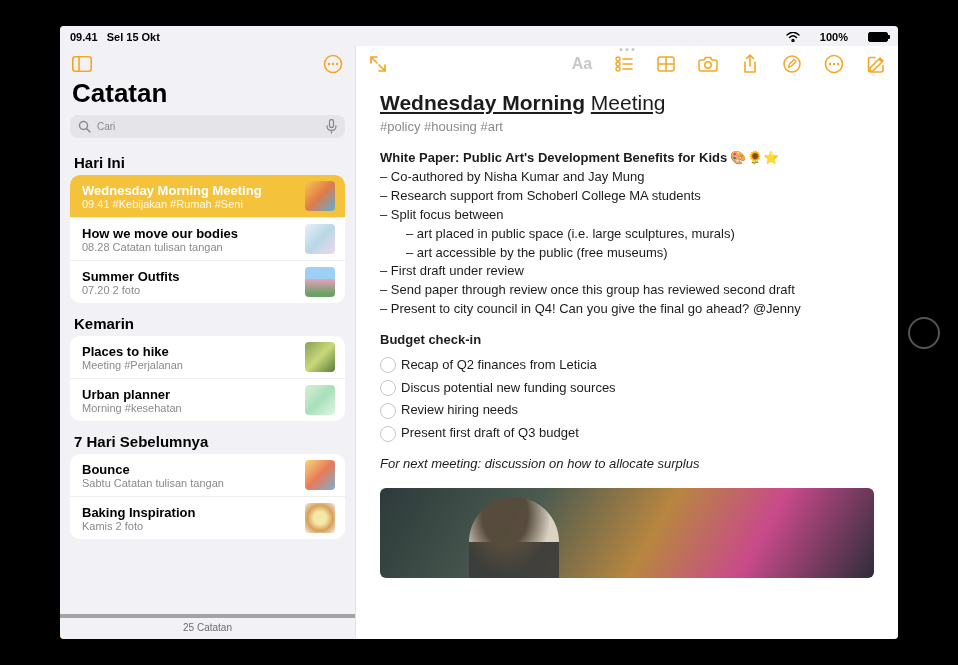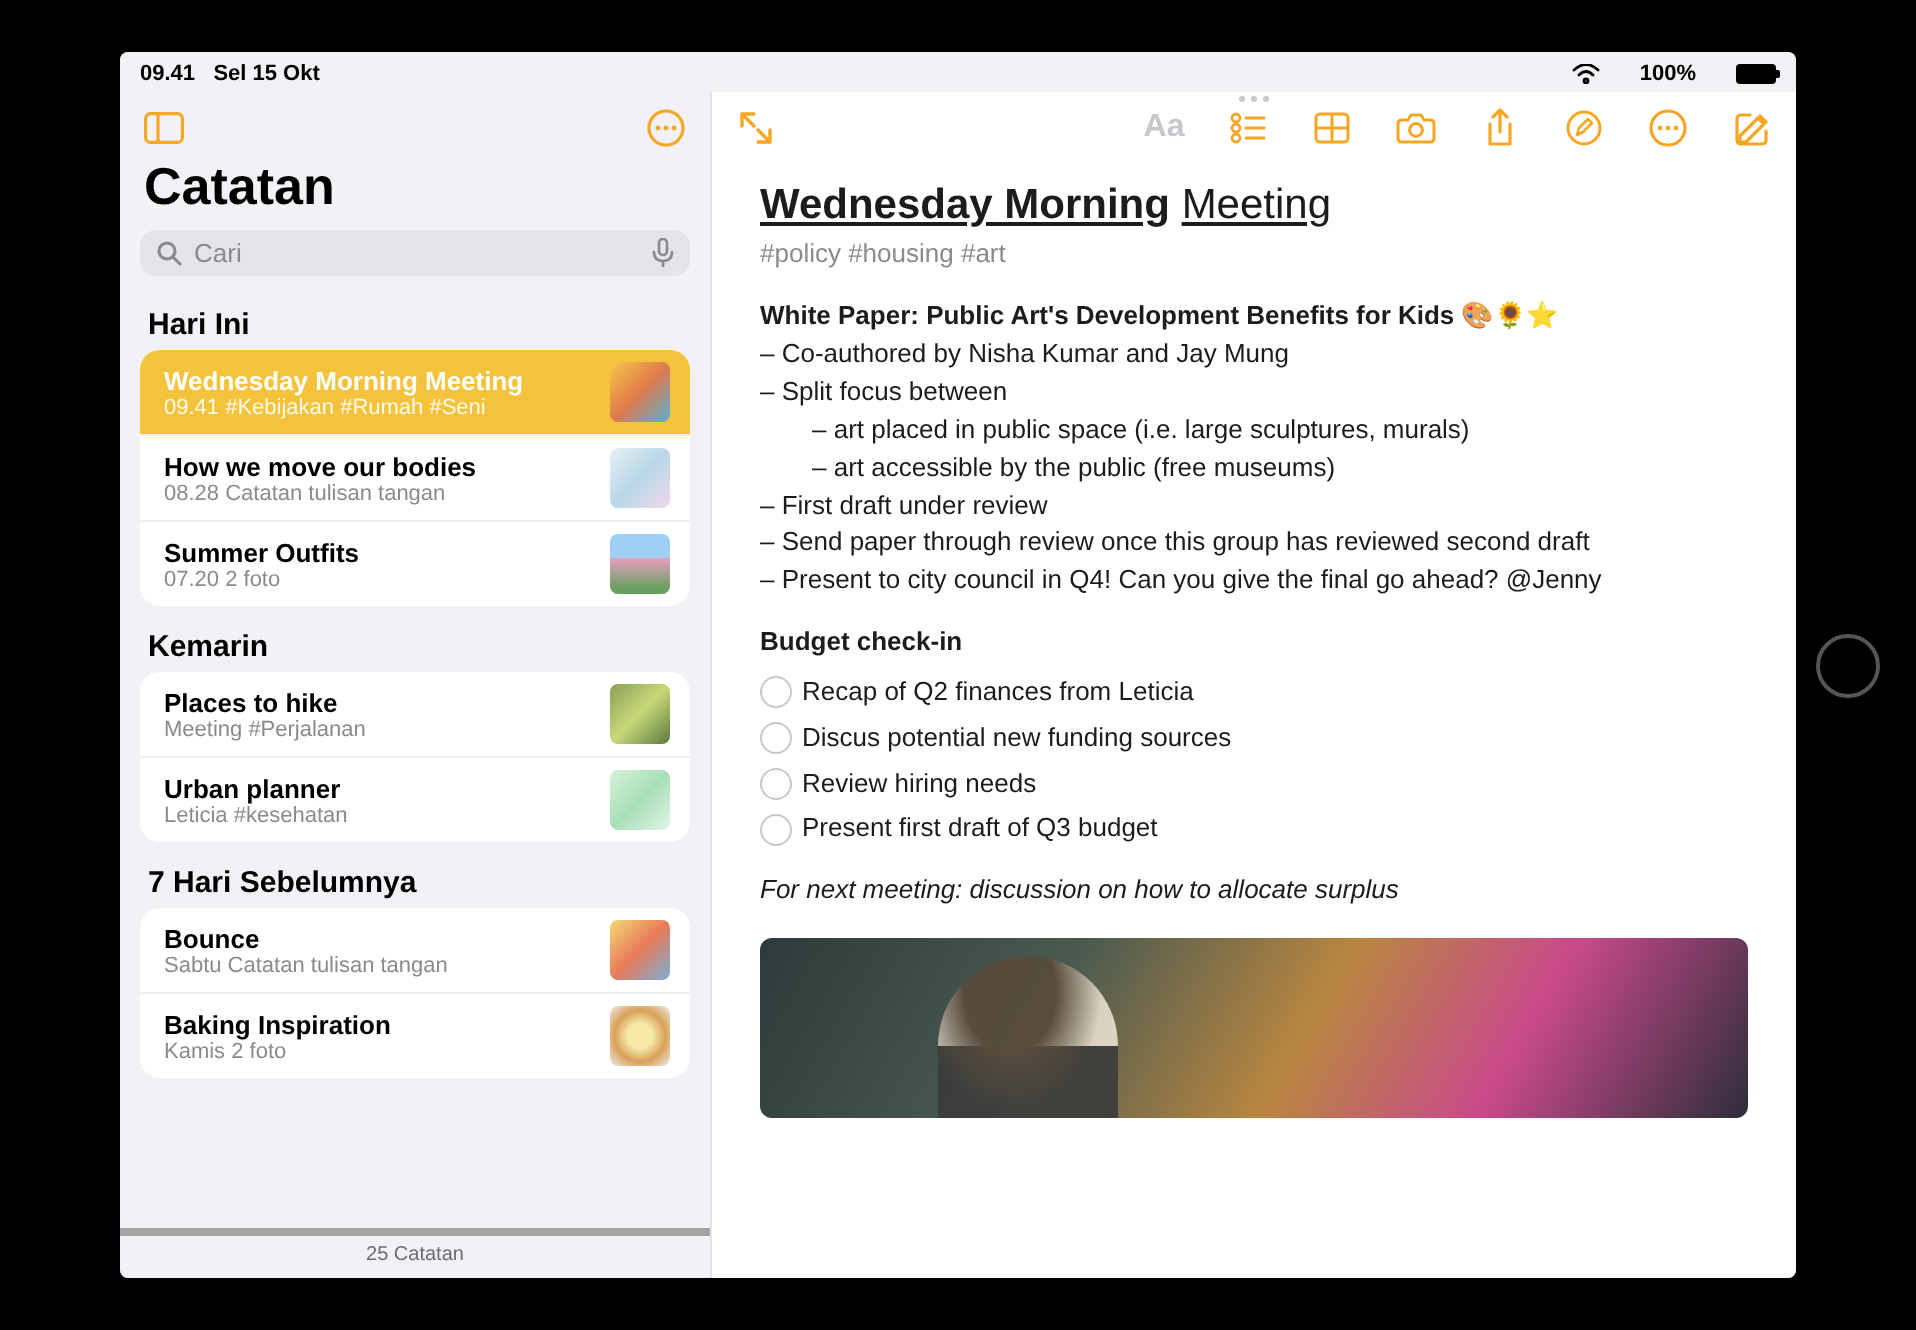--- a/index.html
+++ b/index.html
@@ -91,21 +91,21 @@
     padding: 0 12px 6px;
   }
   .search-box {
     margin: 0 10px 8px;
     background: #e4e4e9;
     border-radius: 8px;
     display: flex;
     align-items: center;
     padding: 4px 8px;
     color: #8a8a8e;
-    font-size: 13px;
+    font-size: 10px;
     gap: 6px;
   }
   .search-box .mic { margin-left: auto; }
   .note-list {
     flex: 1;
     overflow: hidden;
     padding: 0 10px;
   }
   .section-header {
     font-size: 15px;
@@ -322,21 +322,21 @@
               <div class="note-item">
                 <div class="note-text">
                   <div class="note-title-line">Places to hike</div>
                   <div class="note-sub-line">Meeting  #Perjalanan</div>
                 </div>
                 <div class="thumb" style="background: linear-gradient(135deg, rgb(138, 160, 88), rgb(200, 216, 120), rgb(90, 122, 58));"></div>
               </div>
               <div class="note-item">
                 <div class="note-text">
                   <div class="note-title-line">Urban planner</div>
-                  <div class="note-sub-line">Leticia  #kesehatan</div>
+                  <div class="note-sub-line">Morning  #kesehatan</div>
                 </div>
                 <div class="thumb" style="background: linear-gradient(135deg, rgb(216, 240, 216), rgb(168, 224, 184), rgb(224, 245, 232));"></div>
               </div>
             </div>
             <div class="section-header">7 Hari Sebelumnya</div>
             <div class="note-group">
               <div class="note-item">
                 <div class="note-text">
                   <div class="note-title-line">Bounce</div>
                   <div class="note-sub-line">Sabtu  Catatan tulisan tangan</div>
@@ -424,20 +424,21 @@
         <div class="note-body">
           <div class="note-title">
             <span class="note-title-bold">Wednesday Morning</span>
             <span class="note-title-light">Meeting</span>
           </div>
           <div class="tags-line">#policy #housing #art</div>
 
           <div class="section-title">White Paper: Public Art's Development Benefits for Kids 🎨🌻⭐</div>
           <div id="lines1">
               <div class="bullet-line">– Co-authored by Nisha Kumar and Jay Mung</div>
+              <div class="bullet-line">– Research support from Schoberl College MA students</div>
               <div class="bullet-line">– Split focus between</div>
             </div>
           <div id="indented">
               <div class="bullet-indent">– art placed in public space (i.e. large sculptures, murals)</div>
               <div class="bullet-indent">– art accessible by the public (free museums)</div>
             </div>
           <div id="lines2">
               <div class="bullet-line">– First draft under review</div>
               <div class="bullet-line">– Send paper through review once this group has reviewed second draft</div>
               <div class="bullet-line">– Present to city council in Q4! Can you give the final go ahead? @Jenny</div>

